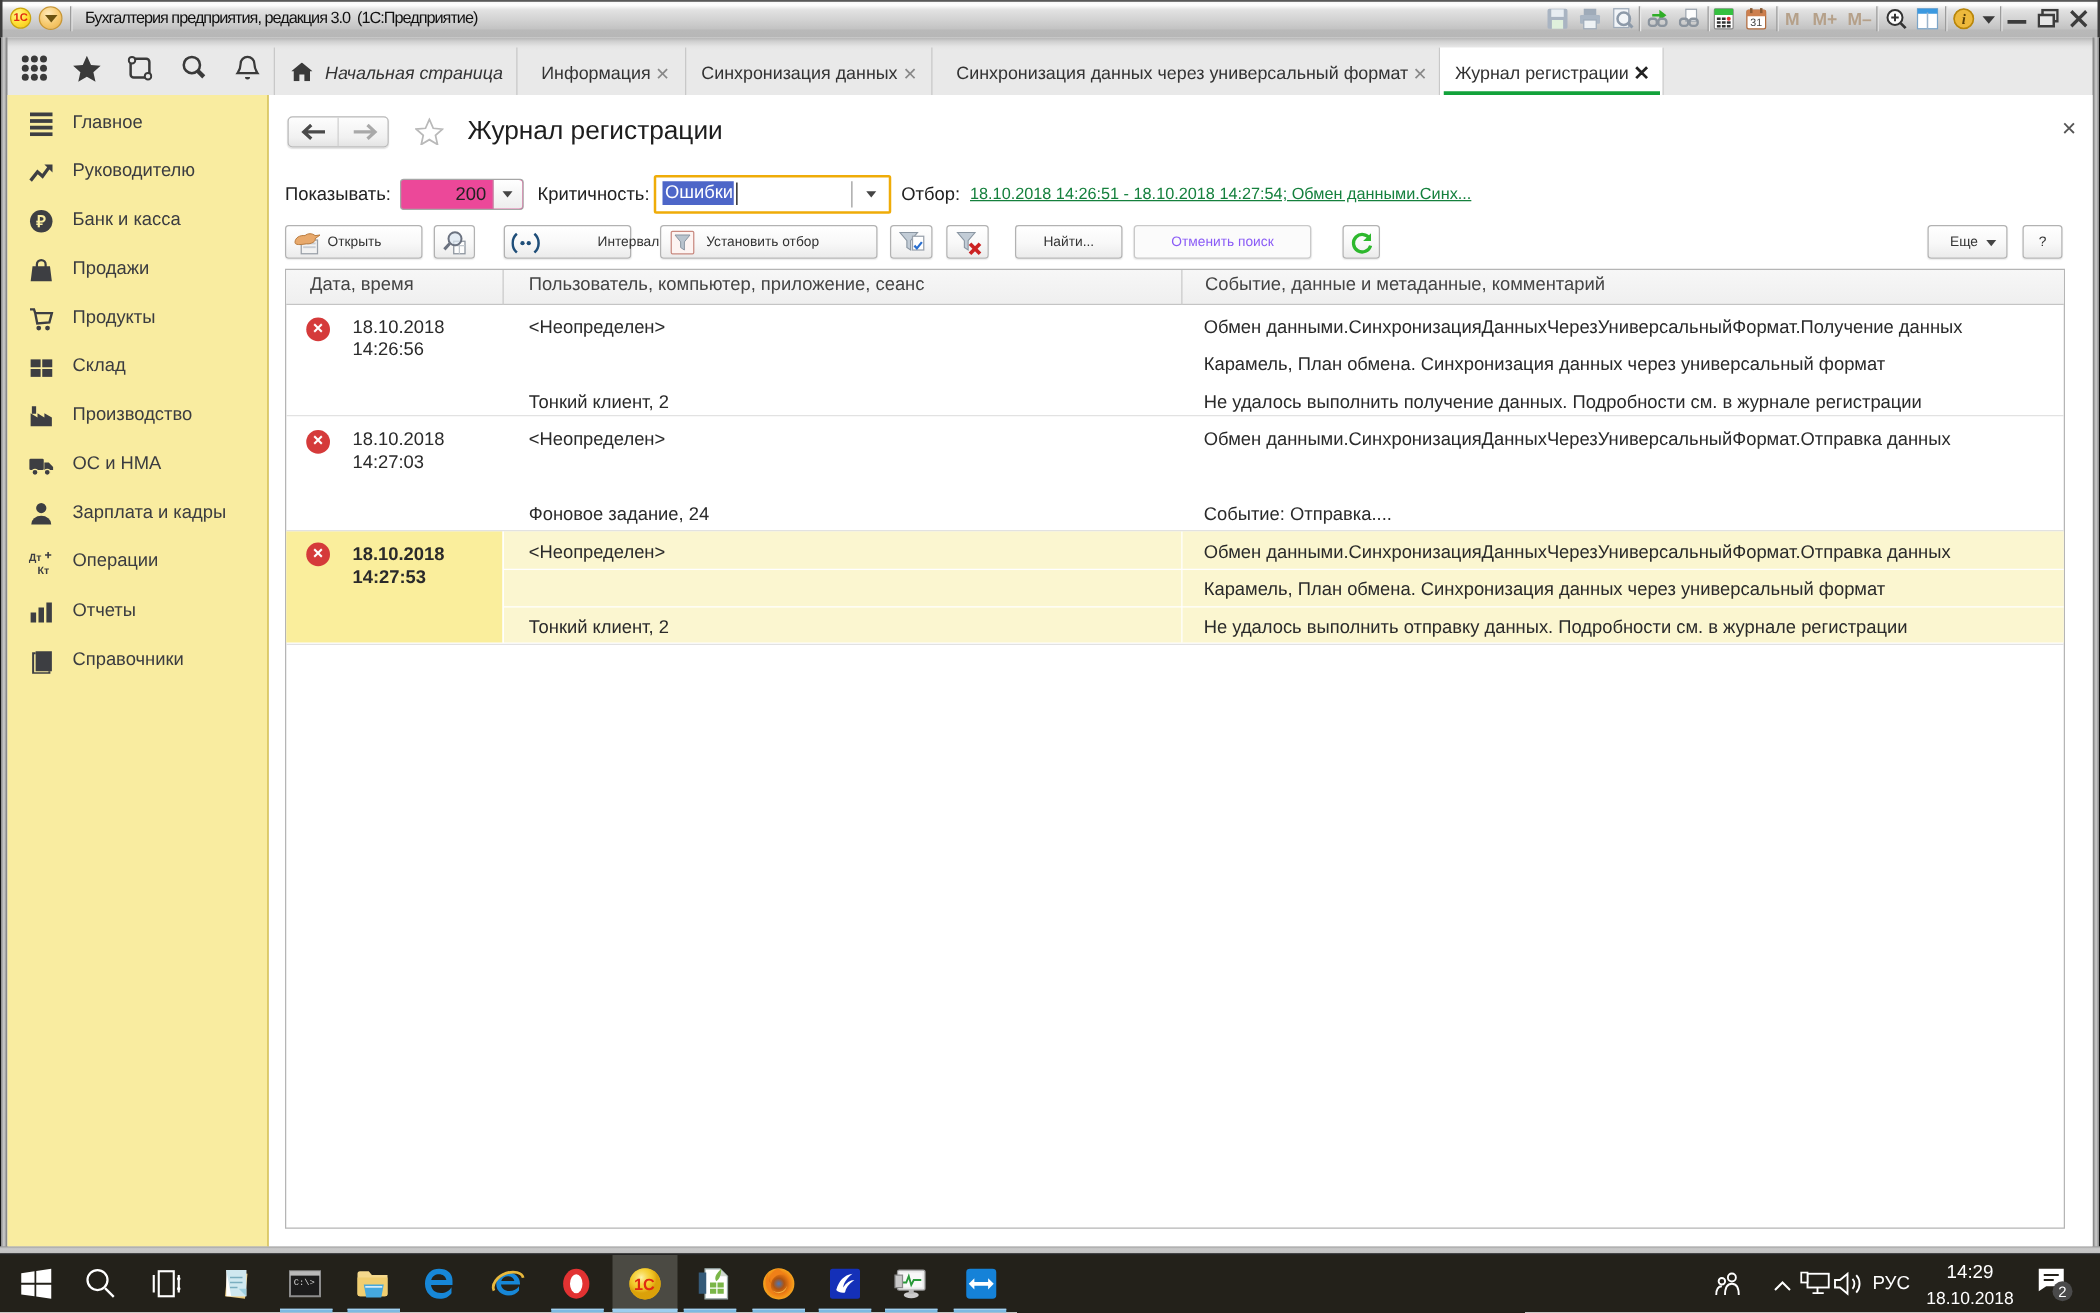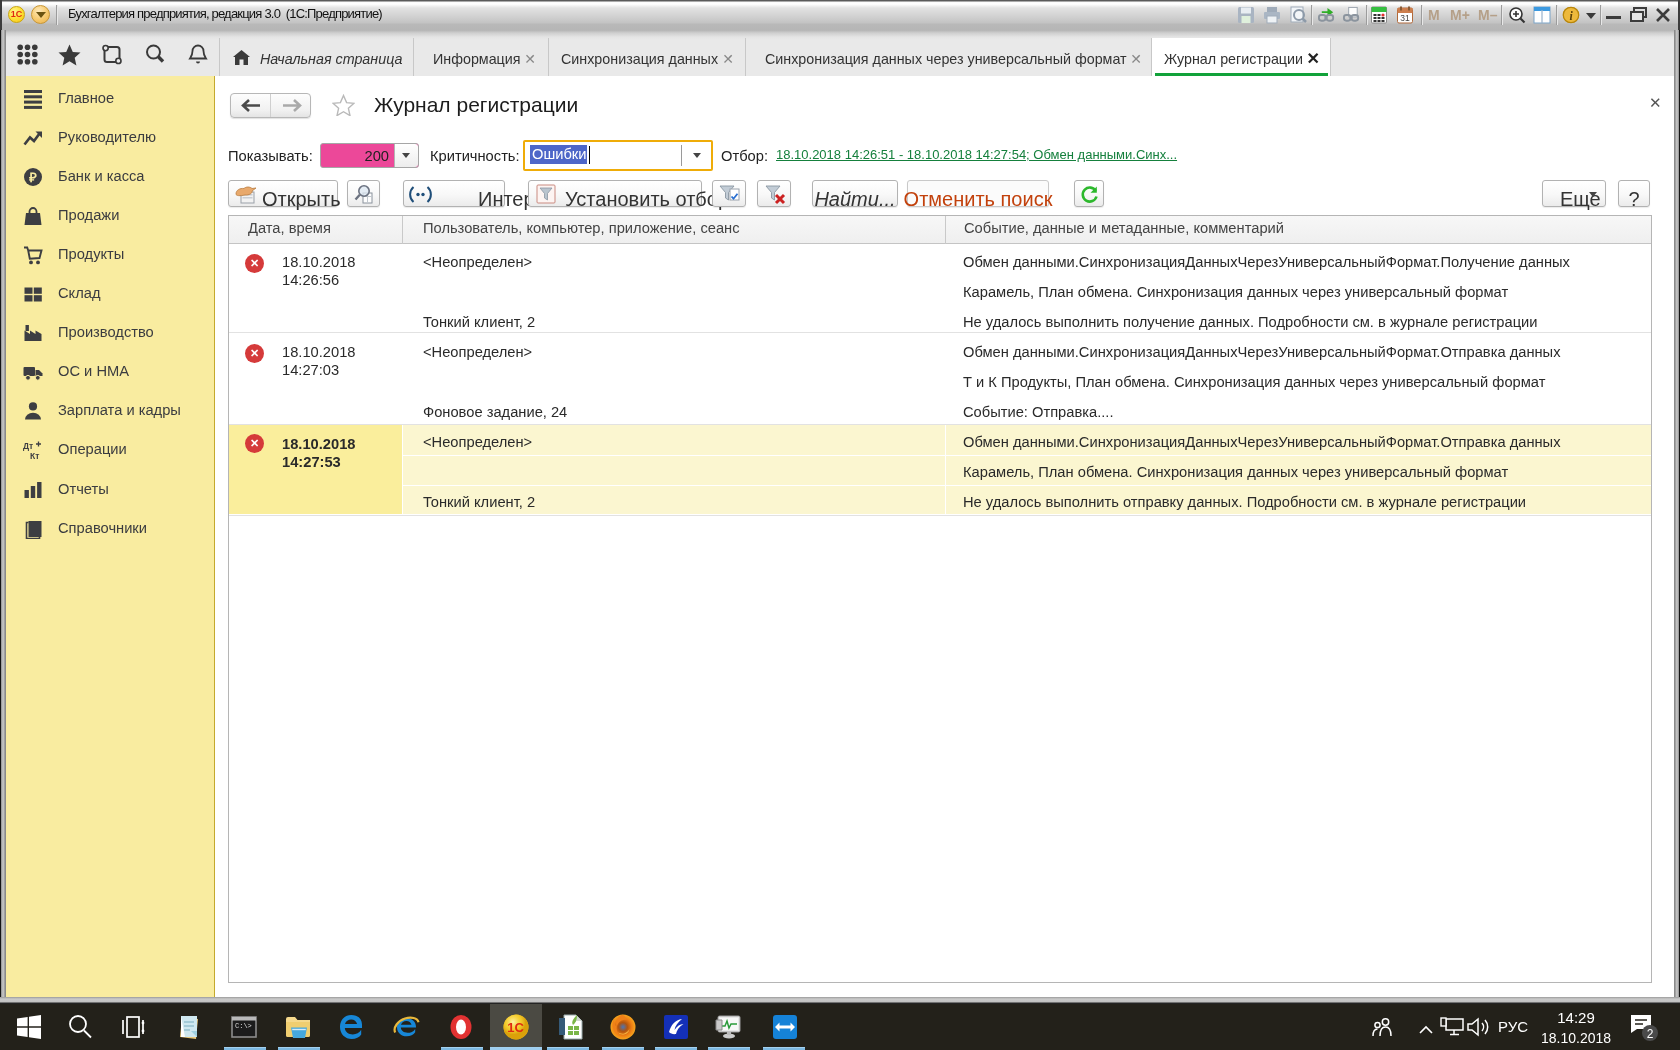--- a/index.html
+++ b/index.html
@@ -58,21 +58,21 @@
   .darr { position:absolute; left:7px; top:9px; border-left:4.5px solid transparent; border-right:4.5px solid transparent; border-top:5px solid #444; }
   #combo { left:523px; top:140px; width:190px; height:31px; border:2px solid #efac08; border-radius:2px; background:#fff; }
   #combo .sel { position:absolute; left:5px; top:3px; background:#4d66c8; color:#fff; font-size:14.7px; padding:1px 1px 2px 2px; }
   #combo .cur { position:absolute; left:64px; top:4px; width:1px; height:18px; background:#000; }
   #combo .vsep { position:absolute; right:29px; top:3px; width:1px; height:21px; background:#9a9a9a; }
   #combo .darr { left:auto; right:10px; top:11px; }
   #sellink { left:776px; top:147px; font-size:13px; color:#15803d; text-decoration:underline; }
   
   .btn { top:180px; height:27px; border:1px solid #b2b2b2; border-radius:3px;
     background:linear-gradient(180deg,#ffffff 0,#f8f8f8 55%,#ebebeb 100%); box-shadow:0 1px 1px rgba(0,0,0,.08); }
-  .btn .bt { position:absolute; top:6.5px; font-size:20px; color:#333; white-space:nowrap; }
+  .btn .bt { position:absolute; top:6.5px; font-size:11px; color:#333; white-space:nowrap; }
   
   #tbl { left:228px; top:215px; width:1424px; height:768px; border:1px solid #b5b5b5; background:#fff; }
   #thead { position:absolute; left:0; top:0; width:1422px; height:28px; background:linear-gradient(180deg,#f7f7f7,#efefef); border-bottom:1px solid #c4c4c4; }
   #thead .hsep { position:absolute; top:0; width:1px; height:28px; background:#c9c9c9; }
   #thead .ht { position:absolute; top:4px; font-size:14.7px; color:#444; }
   .cell { position:absolute; font-size:14.7px; color:#2a2a2a; white-space:nowrap; line-height:18px; }
   .rowsep { position:absolute; left:0; width:1422px; height:1px; background:#e2e2e2; }
   .erricon { position:absolute; width:19px; height:19px; border-radius:50%; background:#d53a3a; }
   .erricon:after { content:"✕"; position:absolute; left:0; top:0; width:19px; text-align:center; line-height:19px; color:#fff; font-size:11px; font-weight:bold; }
   
@@ -407,25 +407,25 @@
 </div>
 <div class="abs btn" style="left:757px;width:34px;">
   <svg style="position:absolute;left:6px;top:3px;" width="23" height="21" viewBox="0 0 23 21">
       <path d="M2 2 H16 L10.5 8.5 V16 L7.5 14 V8.5 Z" fill="#c2ccd6" stroke="#8a96a2" stroke-width="0.9"></path>
       <g stroke="#cc2222" stroke-width="3">
         <path d="M12 11 L20 19"></path>
         <path d="M20 11 L12 19"></path>
       </g>
     </svg>
 </div>
-<div class="abs btn" style="left:812px;width:86px;font-style:italic;">
+<div class="abs btn" style="left:812px;width:86px;">
     <span class="bt" style="left:50%;transform:translateX(-50%);">Найти...</span>
   </div>
 <div class="abs btn" style="left:907px;width:142px;background:#fbfbfb;border-color:#c9c9c9;">
-    <span class="bt" style="left:50%;transform:translateX(-50%);color:#c2410c;text-align:right;">Отменить поиск</span>
+    <span class="bt" style="left:50%;transform:translateX(-50%);color:#8b5cf6;text-align:right;">Отменить поиск</span>
   </div>
 <div class="abs btn" style="left:1074px;width:30px;">
   <svg style="position:absolute;left:4px;top:3px;" width="21" height="21" viewBox="0 0 21 21">
       <path d="M16.8 7 A 7 7 0 1 0 17.5 12.5" fill="none" stroke="#2db82d" stroke-width="2.6"></path>
       <path d="M17.8 2.5 L17.8 8.8 L11.5 8.8 Z" fill="#2db82d"></path>
     </svg>
 </div>
 <div class="abs btn" style="left:1542px;width:64px;">
     <span class="bt" style="left:17px;">Еще</span>
     <span class="darr" style="left:auto;right:8px;top:11px;"></span>
@@ -458,21 +458,20 @@
   <div class="cell" style="left:194px;top:97px;">Тонкий клиент, 2</div>
   <div class="cell" style="left:734px;top:37px;">Обмен данными.СинхронизацияДанныхЧерезУниверсальныйФормат.Получение данных</div>
   <div class="cell" style="left:734px;top:67px;">Карамель, План обмена. Синхронизация данных через универсальный формат</div>
   <div class="cell" style="left:734px;top:97px;">Не удалось выполнить получение данных. Подробности см. в журнале регистрации</div>
 
   <div class="erricon" style="left:16px;top:128px;"></div>
   <div class="cell" style="left:53px;top:127px;">18.10.2018<br>14:27:03</div>
   <div class="cell" style="left:194px;top:127px;">&lt;Неопределен&gt;</div>
   <div class="cell" style="left:194px;top:187px;">Фоновое задание, 24</div>
   <div class="cell" style="left:734px;top:127px;">Обмен данными.СинхронизацияДанныхЧерезУниверсальныйФормат.Отправка данных</div>
-  <div class="cell" style="left:734px;top:157px;">Т и К Продукты, План обмена. Синхронизация данных через универсальный формат</div>
   <div class="cell" style="left:734px;top:187px;">Событие: Отправка....</div>
 
   <div class="erricon" style="left:16px;top:218px;"></div>
   <div class="cell" style="left:53px;top:219px;font-weight:bold;">18.10.2018<br>14:27:53</div>
   <div class="cell" style="left:194px;top:217px;">&lt;Неопределен&gt;</div>
   <div class="cell" style="left:194px;top:277px;">Тонкий клиент, 2</div>
   <div class="cell" style="left:734px;top:217px;">Обмен данными.СинхронизацияДанныхЧерезУниверсальныйФормат.Отправка данных</div>
   <div class="cell" style="left:734px;top:247px;">Карамель, План обмена. Синхронизация данных через универсальный формат</div>
   <div class="cell" style="left:734px;top:277px;">Не удалось выполнить отправку данных. Подробности см. в журнале регистрации</div>
 </div>

